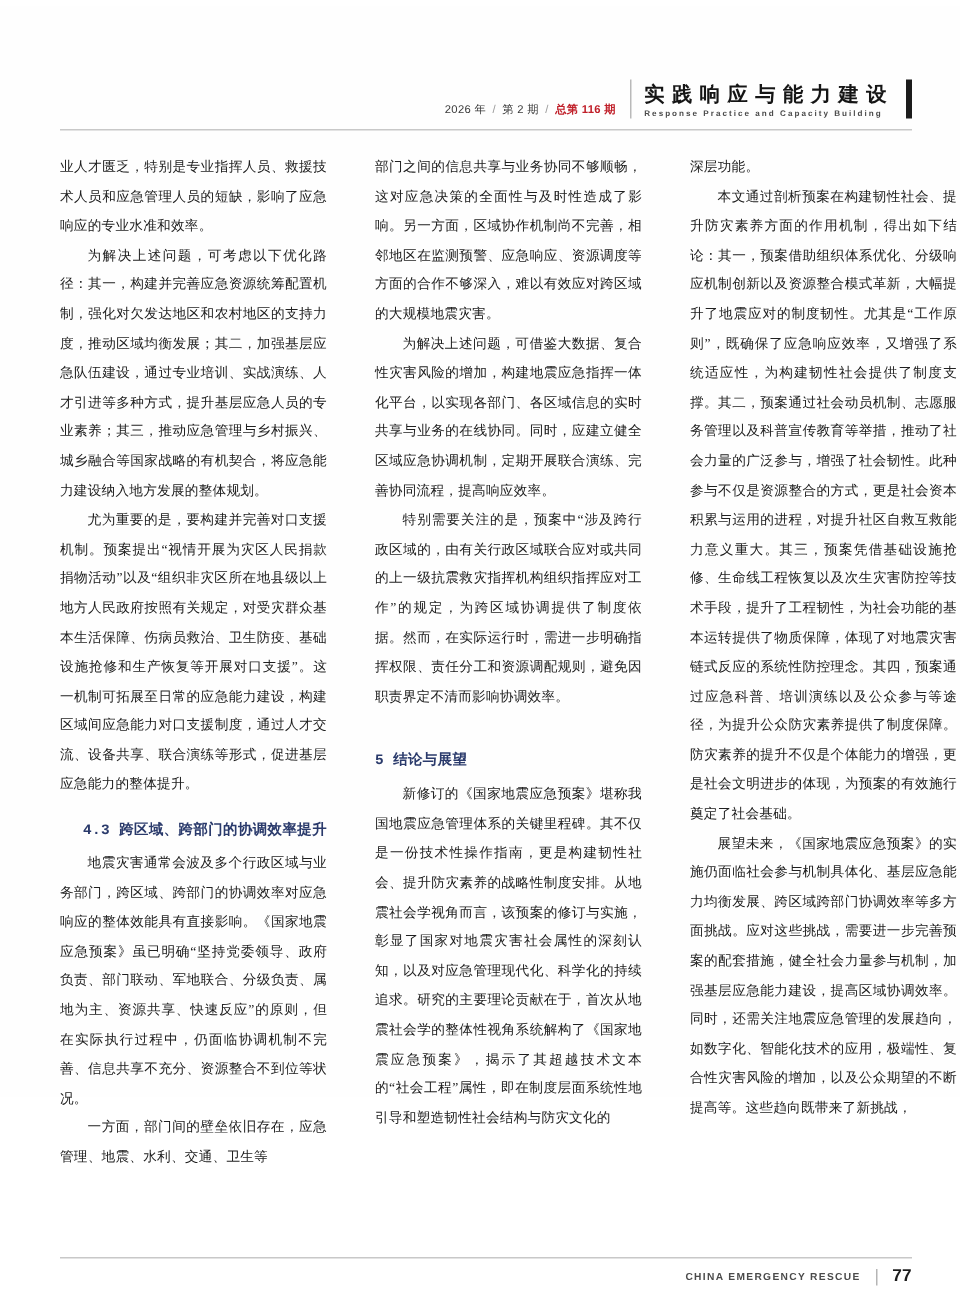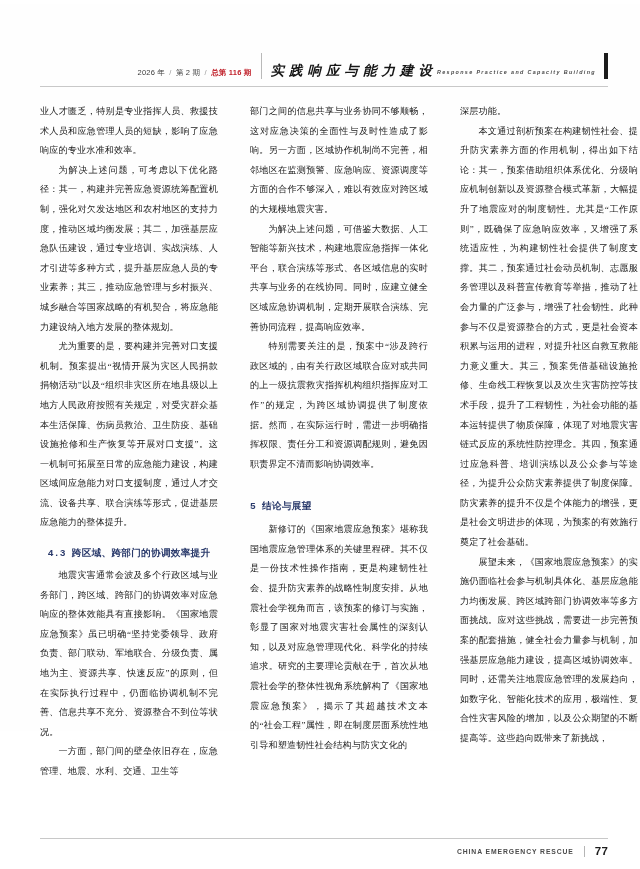--- a/index.html
+++ b/index.html
@@ -53,24 +53,23 @@
     font-weight: bold;
   }
   .header-rule-v {
     width: 1px;
     height: 26px;
     background: #b9b9b9;
     margin: 0 9px 1px 9px;
   }
   .title-block {
     display: flex;
-    flex-direction: row;
-    align-items: center;
+    flex-direction: column;
+    align-items: flex-start;
     padding-bottom: 1px;
-    font-style: italic;
   }
   .title-cn {
     font-family: "Liberation Serif", serif;
     font-size: 13.5px;
     font-weight: bold;
     color: #151515;
     letter-spacing: 5px;
     line-height: 1.15;
     white-space: nowrap;
   }
@@ -129,21 +128,21 @@
   h3.section {
     margin: 11px 0 4px 0;
     font-family: Liberation Mono, monospace;
     font-size: 9.6px;
     font-weight: bold;
     color: #2a3a6b;
     line-height: 18px;
     letter-spacing: 0.3px;
   }
   h3.section.sub {
-    text-align: center;
+    text-align: right;
     margin: 12px 0 3px 0;
   }
   .spacer-md { height: 13px; }
 
   
   .footer {
     position: absolute;
     left: 40px;
     top: 834px;
     width: 568px;
@@ -210,21 +209,21 @@
       <p class="body noindent">业人才匮乏，特别是专业指挥人员、救援技术人员和应急管理人员的短缺，影响了应急响应的专业水准和效率。</p>
       <p class="body">为解决上述问题，可考虑以下优化路径：其一，构建并完善应急资源统筹配置机制，强化对欠发达地区和农村地区的支持力度，推动区域均衡发展；其二，加强基层应急队伍建设，通过专业培训、实战演练、人才引进等多种方式，提升基层应急人员的专业素养；其三，推动应急管理与乡村振兴、城乡融合等国家战略的有机契合，将应急能力建设纳入地方发展的整体规划。</p>
       <p class="body">尤为重要的是，要构建并完善对口支援机制。预案提出“视情开展为灾区人民捐款捐物活动”以及“组织非灾区所在地县级以上地方人民政府按照有关规定，对受灾群众基本生活保障、伤病员救治、卫生防疫、基础设施抢修和生产恢复等开展对口支援”。这一机制可拓展至日常的应急能力建设，构建区域间应急能力对口支援制度，通过人才交流、设备共享、联合演练等形式，促进基层应急能力的整体提升。</p>
       <h3 class="section sub">4.3 跨区域、跨部门的协调效率提升</h3>
       <p class="body">地震灾害通常会波及多个行政区域与业务部门，跨区域、跨部门的协调效率对应急响应的整体效能具有直接影响。《国家地震应急预案》虽已明确“坚持党委领导、政府负责、部门联动、军地联合、分级负责、属地为主、资源共享、快速反应”的原则，但在实际执行过程中，仍面临协调机制不完善、信息共享不充分、资源整合不到位等状况。</p>
       <p class="body">一方面，部门间的壁垒依旧存在，应急管理、地震、水利、交通、卫生等</p>
     </div>
 
     <div class="col">
       <p class="body noindent">部门之间的信息共享与业务协同不够顺畅，这对应急决策的全面性与及时性造成了影响。另一方面，区域协作机制尚不完善，相邻地区在监测预警、应急响应、资源调度等方面的合作不够深入，难以有效应对跨区域的大规模地震灾害。</p>
-      <p class="body">为解决上述问题，可借鉴大数据、人工智能等新兴技术，构建地震应急指挥一体化平台，联合演练等形式、各区域信息的实时共享与业务的在线协同。同时，应建立健全区域应急协调机制，定期开展联合演练、完善协同流程，提高响应效率。</p>
+      <p class="body">为解决上述问题，可借鉴大数据、复合性灾害风险的增加，构建地震应急指挥一体化平台，以实现各部门、各区域信息的实时共享与业务的在线协同。同时，应建立健全区域应急协调机制，定期开展联合演练、完善协同流程，提高响应效率。</p>
       <p class="body">特别需要关注的是，预案中“涉及跨行政区域的，由有关行政区域联合应对或共同的上一级抗震救灾指挥机构组织指挥应对工作”的规定，为跨区域协调提供了制度依据。然而，在实际运行时，需进一步明确指挥权限、责任分工和资源调配规则，避免因职责界定不清而影响协调效率。</p>
       <div class="spacer-md"></div>
       <h3 class="section">5 结论与展望</h3>
       <p class="body">新修订的《国家地震应急预案》堪称我国地震应急管理体系的关键里程碑。其不仅是一份技术性操作指南，更是构建韧性社会、提升防灾素养的战略性制度安排。从地震社会学视角而言，该预案的修订与实施，彰显了国家对地震灾害社会属性的深刻认知，以及对应急管理现代化、科学化的持续追求。研究的主要理论贡献在于，首次从地震社会学的整体性视角系统解构了《国家地震应急预案》，揭示了其超越技术文本的“社会工程”属性，即在制度层面系统性地引导和塑造韧性社会结构与防灾文化的</p>
     </div>
 
     <div class="col">
       <p class="body noindent">深层功能。</p>
       <p class="body">本文通过剖析预案在构建韧性社会、提升防灾素养方面的作用机制，得出如下结论：其一，预案借助组织体系优化、分级响应机制创新以及资源整合模式革新，大幅提升了地震应对的制度韧性。尤其是“工作原则”，既确保了应急响应效率，又增强了系统适应性，为构建韧性社会提供了制度支撑。其二，预案通过社会动员机制、志愿服务管理以及科普宣传教育等举措，推动了社会力量的广泛参与，增强了社会韧性。此种参与不仅是资源整合的方式，更是社会资本积累与运用的进程，对提升社区自救互救能力意义重大。其三，预案凭借基础设施抢修、生命线工程恢复以及次生灾害防控等技术手段，提升了工程韧性，为社会功能的基本运转提供了物质保障，体现了对地震灾害链式反应的系统性防控理念。其四，预案通过应急科普、培训演练以及公众参与等途径，为提升公众防灾素养提供了制度保障。防灾素养的提升不仅是个体能力的增强，更是社会文明进步的体现，为预案的有效施行奠定了社会基础。</p>
       <p class="body">展望未来，《国家地震应急预案》的实施仍面临社会参与机制具体化、基层应急能力均衡发展、跨区域跨部门协调效率等多方面挑战。应对这些挑战，需要进一步完善预案的配套措施，健全社会力量参与机制，加强基层应急能力建设，提高区域协调效率。同时，还需关注地震应急管理的发展趋向，如数字化、智能化技术的应用，极端性、复合性灾害风险的增加，以及公众期望的不断提高等。这些趋向既带来了新挑战，</p>

